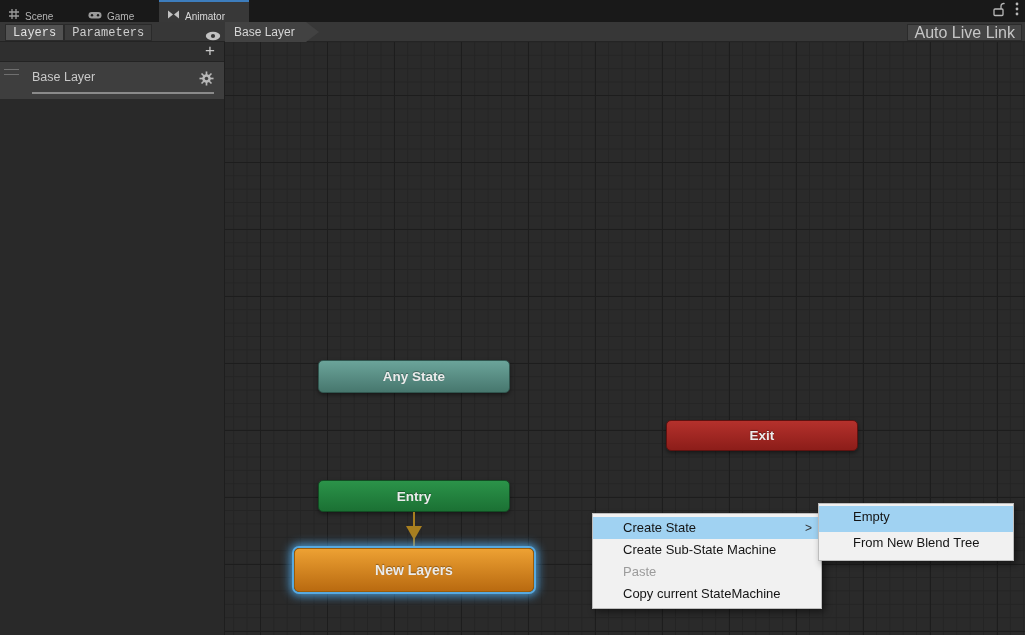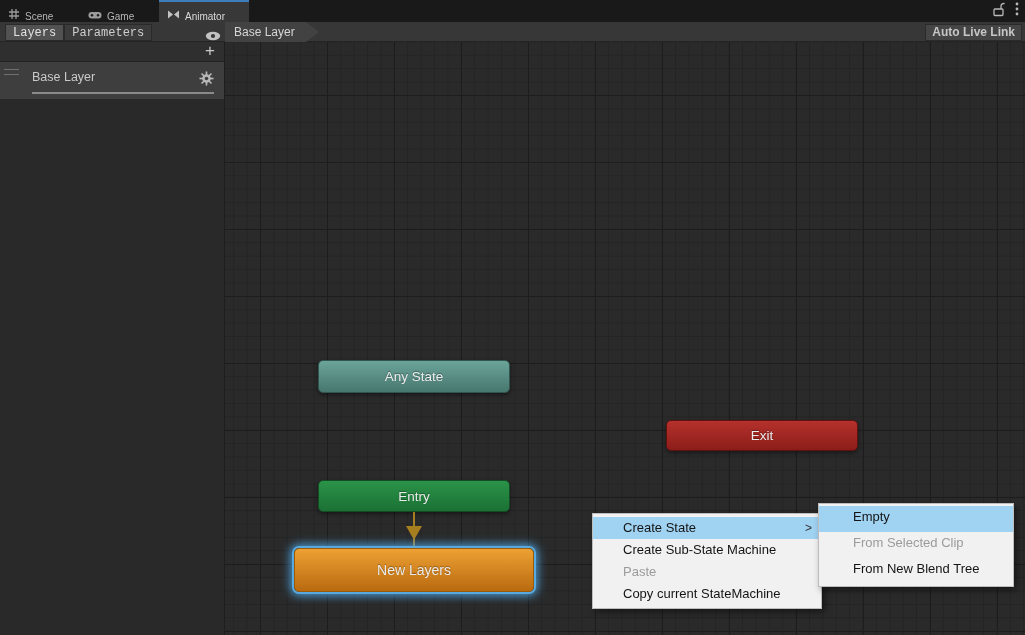--- a/index.html
+++ b/index.html
@@ -25,22 +25,22 @@
   .seg { position:absolute; left:5px; top:2px; display:flex; }
   .seg-btn { height:17px; line-height:16px; padding:0 7px; font-size:12px;
              color:#cfcfcf; background:#3c3c3c; border:1px solid #2a2a2a;font-family:Liberation Mono, monospace; }
   .seg-btn.sel { background:#525252; color:#e2e2e2; }
   .eye { position:absolute; left:205px; top:5px; }
   .breadcrumb { position:absolute; left:225px; top:0; width:94px; height:20px;
                 background:#424242; color:#d6d6d6; font-size:12px;
                 line-height:20px; padding-left:9px;
                 clip-path:polygon(0 0, calc(100% - 13px) 0, 100% 50%, calc(100% - 13px) 100%, 0 100%); }
   .auto-live { position:absolute; right:3px; top:2px; height:17px; line-height:15px;
-               padding:0 6px; font-size:12px; color:#c6c6c6; background:#454545;
-               border:1px solid #2b2b2b;font-weight:bold; }
+               padding:0 6px; font-size:16px; color:#c6c6c6; background:#454545;
+               border:1px solid #2b2b2b; }
 
   
   .left-panel { position:absolute; left:0; top:42px; width:225px; height:593px;
                 background:#292929; border-right:1px solid #1e1e1e; }
   .panel-header { position:absolute; left:0; top:0; width:100%; height:20px;
                   background:#2f2f2f; border-bottom:1px solid #232323; }
   .add-btn { position:absolute; right:9px; top:-1px; color:#c8c8c8; font-size:17px;
              line-height:20px; }
   .layer-row { position:absolute; left:0; top:20px; width:100%; height:37px;
                background:#3e3e3e; }
@@ -53,21 +53,21 @@
 
   
   .graph { position:absolute; left:225px; top:42px; width:800px; height:593px;
            background-color:#2a2a2a;
            background-image:
              linear-gradient(#1d1d1d 1px, transparent 1px),
              linear-gradient(90deg,#1d1d1d 1px, transparent 1px),
              linear-gradient(#242424 1px, transparent 1px),
              linear-gradient(90deg,#242424 1px, transparent 1px);
            background-size:67px 67px, 67px 67px, 13.4px 13.4px, 13.4px 13.4px;
-           background-position:-32px -14px; }
+           background-position:-32px -14px;font-weight:bold; }
   .node { position:absolute; border-radius:5px; display:flex; align-items:center;
           justify-content:center; color:#ebebeb; font-size:13.5px;
           text-shadow:0 -1px 1px rgba(0,0,0,0.35);
           box-shadow:0 2px 4px rgba(0,0,0,0.45); }
   .node-anystate { left:93px; top:318px; width:192px; height:33px;
                    background:linear-gradient(#6ba49a,#47776e); border:1px solid #31564f; }
   .node-exit { left:441px; top:378px; width:192px; height:31px;
                background:linear-gradient(#b5312c,#8c1d19); border:1px solid #5e1210; }
   .node-entry { left:93px; top:438px; width:192px; height:32px;
                 background:linear-gradient(#2b9349,#1b7134); border:1px solid #124d23; }
@@ -193,15 +193,14 @@
     <span>Create State</span>
     <span class="sub-arrow">&gt;</span>
   </div>
   <div class="mi">Create Sub-State Machine</div>
   <div class="mi disabled">Paste</div>
   <div class="mi">Copy current StateMachine</div>
 </div>
 
 <div class="menu menu-sub">
   <div class="mi hl">Empty</div>
-  <div class="mi disabled">From Selected Clip</div>
   <div class="mi">From New Blend Tree</div>
 </div>
 
 </body></html>

